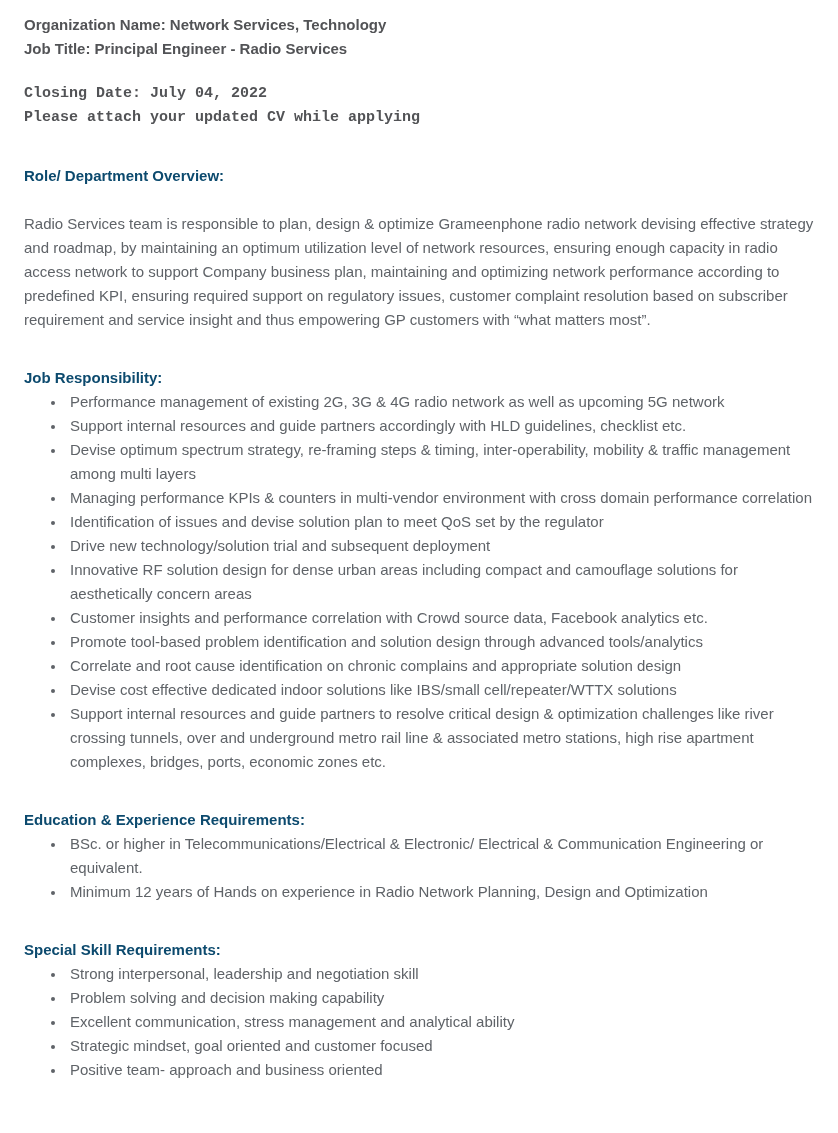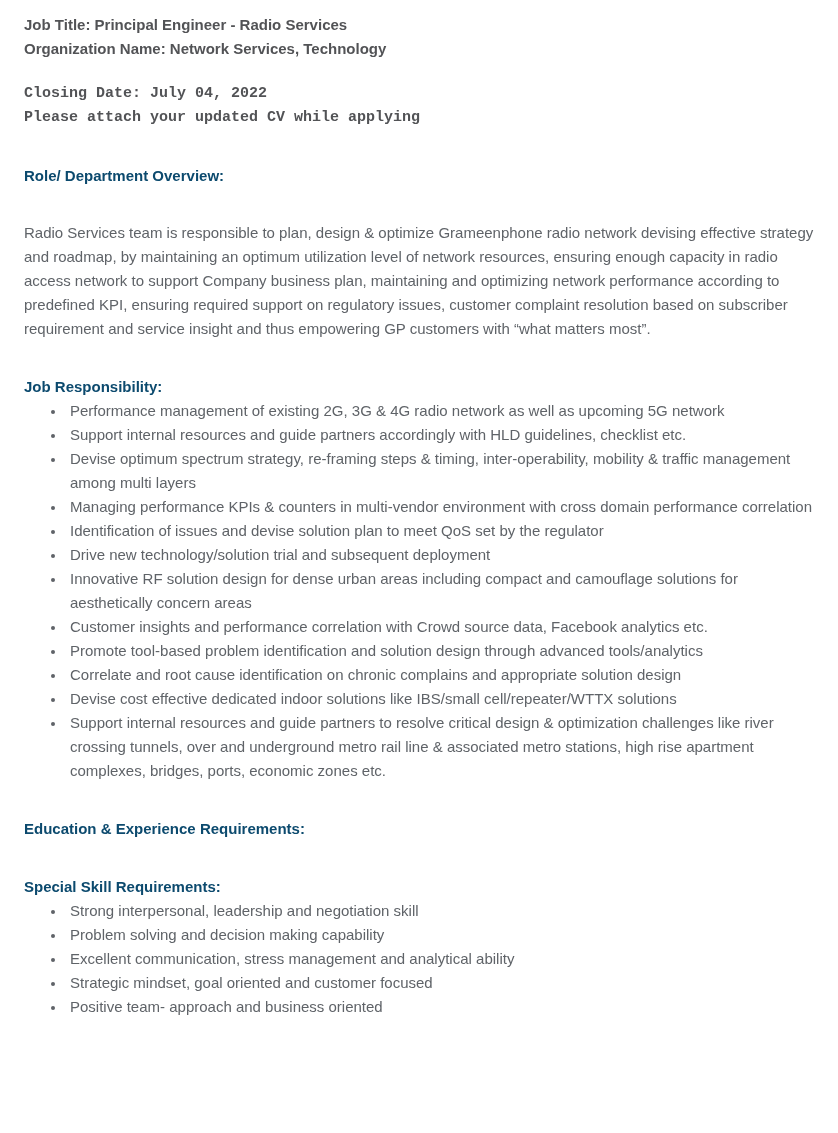--- a/index.html
+++ b/index.html
@@ -24,43 +24,43 @@
     color: #525356;
   }
   .heading {
     font-size: 15px;
     line-height: 24px;
     font-weight: 700;
     color: #0c4a6e;
     margin: 34px 0 0 0;
   }
   .block { margin-top: 21px; font-family: Liberation Mono, monospace; }
-  .para { margin-top: 33px; }
+  .para { margin-top: 24px; }
   ul.bullets {
     margin: 0 0 0 0;
     padding: 0 0 0 42px;
     list-style: disc outside;
   }
   ul.bullets li {
     margin: 0;
     padding-left: 4px;
   }
   ul.bullets li::marker {
     color: #5f6368;
     font-size: 13px;
   }
 </style>
 </head>
 <body>
 
 <main class="page">
 
   <section>
+    <p class="bold">Organization Name: Network Services, Technology</p>
     <p class="bold">Job Title: Principal Engineer - Radio Services</p>
-    <p class="bold">Organization Name: Network Services, Technology</p>
   </section>
 
   <section class="block">
     <p class="bold">Closing Date: July 04, 2022</p>
     <p class="bold">Please attach your updated CV while applying</p>
   </section>
 
   <section>
     <h3 class="heading">Role/ Department Overview:</h3>
     <p class="para">Radio Services team is responsible to plan, design &amp; optimize Grameenphone radio network devising effective strategy and roadmap, by maintaining an optimum utilization level of network resources, ensuring enough capacity in radio access network to support Company business plan, maintaining and optimizing network performance according to predefined KPI, ensuring required support on regulatory issues, customer complaint resolution based on subscriber requirement and service insight and thus empowering GP customers with “what matters most”.</p>
@@ -79,20 +79,24 @@
         <li>Customer insights and performance correlation with Crowd source data, Facebook analytics etc.</li>
         <li>Promote tool-based problem identification and solution design through advanced tools/analytics</li>
         <li>Correlate and root cause identification on chronic complains and appropriate solution design</li>
         <li>Devise cost effective dedicated indoor solutions like IBS/small cell/repeater/WTTX solutions</li>
         <li>Support internal resources and guide partners to resolve critical design &amp; optimization challenges like river crossing tunnels, over and underground metro rail line &amp; associated metro stations, high rise apartment complexes, bridges, ports, economic zones etc.</li>
       </ul>
   </section>
 
   <section>
     <h3 class="heading">Education &amp; Experience Requirements:</h3>
+    <ul class="bullets">
+        <li>BSc. or higher in Telecommunications/Electrical &amp; Electronic/ Electrical &amp; Communication Engineering or equivalent.</li>
+        <li>Minimum 12 years of Hands on experience in Radio Network Planning, Design and Optimization</li>
+      </ul>
   </section>
 
   <section>
     <h3 class="heading">Special Skill Requirements:</h3>
     <ul class="bullets">
         <li>Strong interpersonal, leadership and negotiation skill</li>
         <li>Problem solving and decision making capability</li>
         <li>Excellent communication, stress management and analytical ability</li>
         <li>Strategic mindset, goal oriented and customer focused</li>
         <li>Positive team- approach and business oriented</li>

